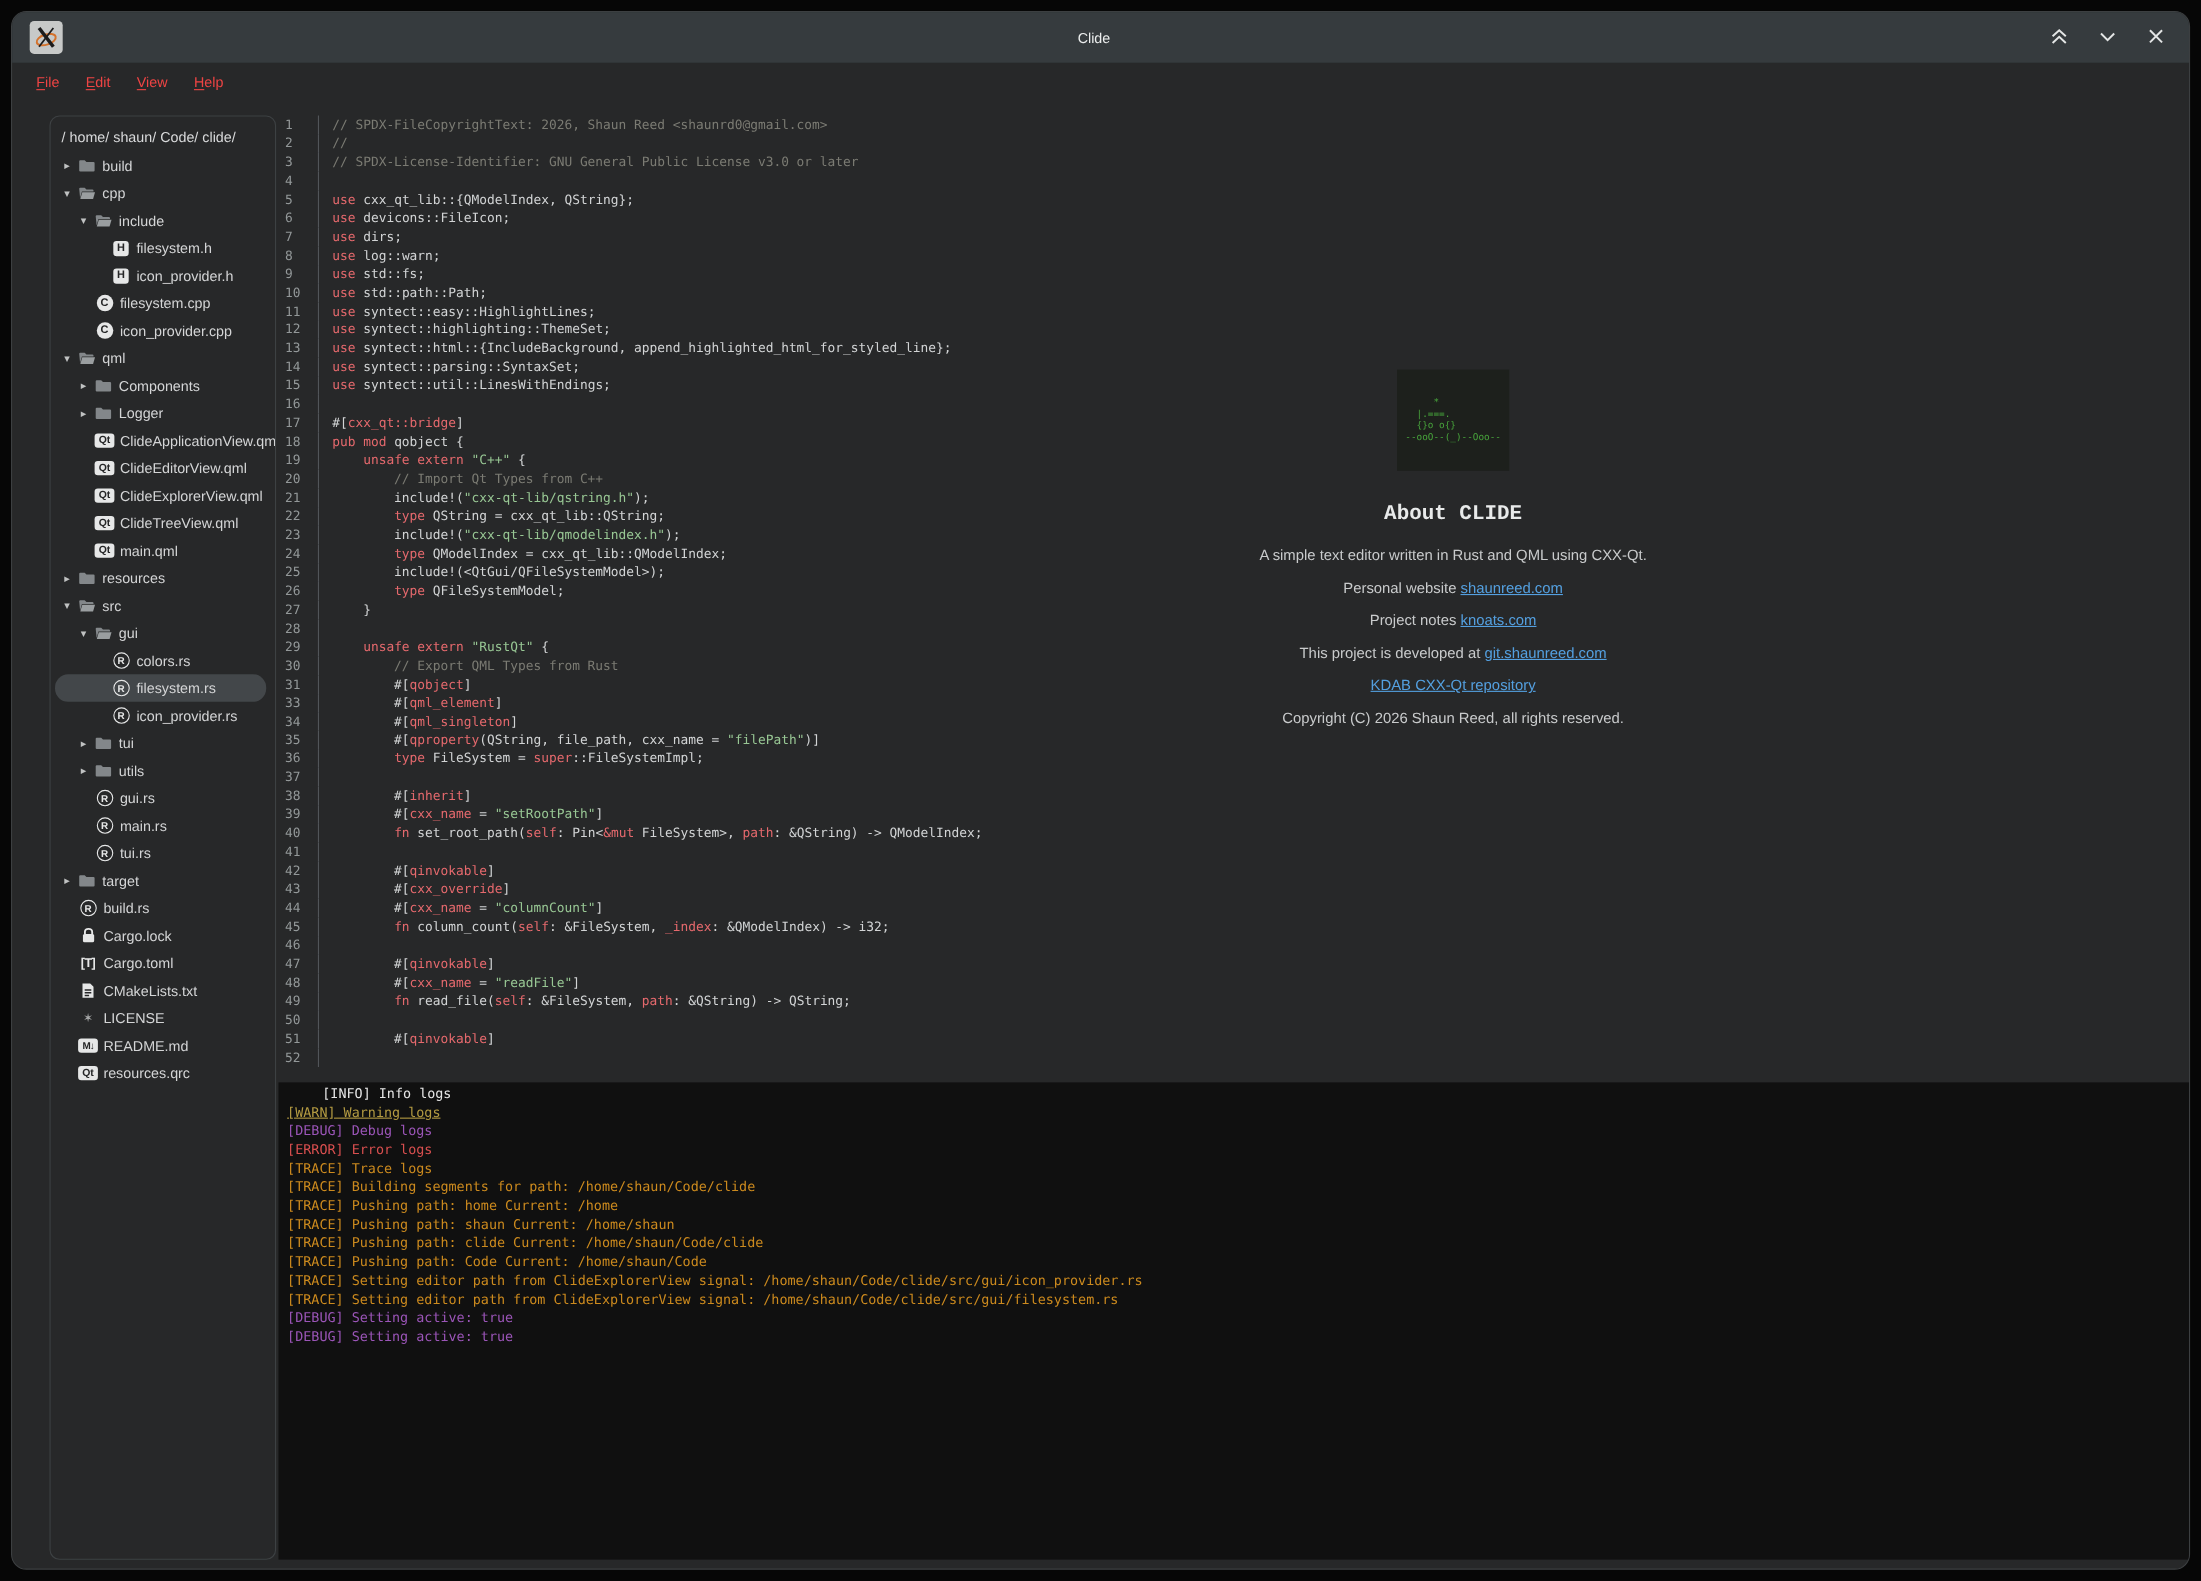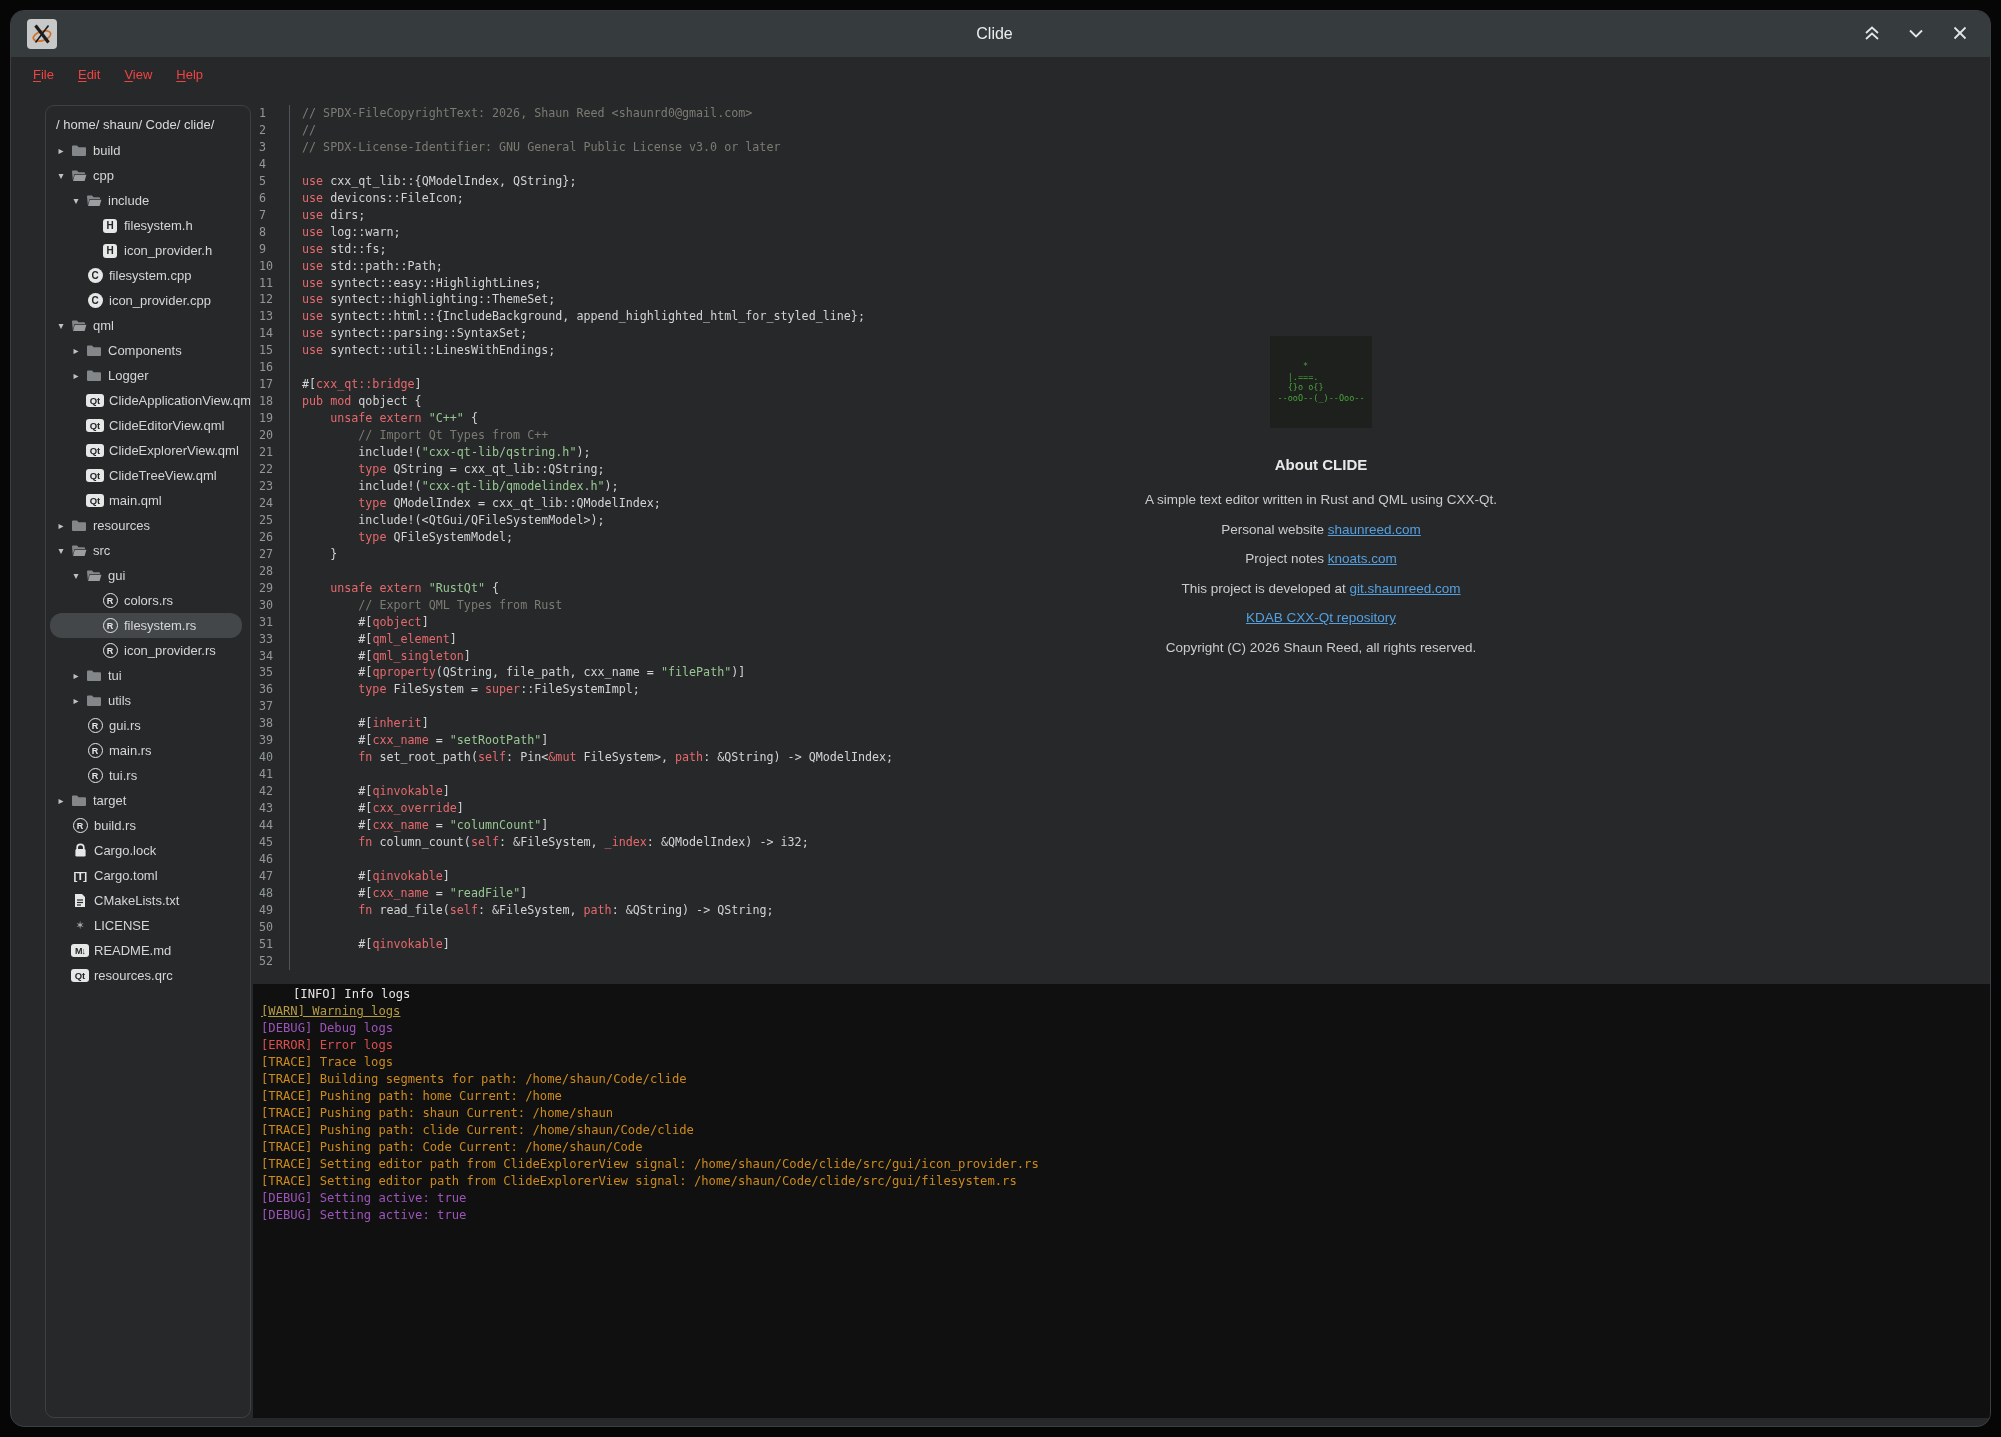--- a/index.html
+++ b/index.html
@@ -1,20 +1,20 @@
 <!DOCTYPE html>
 <html style="--keyword: #e5696d; --string: #98c794; --comment: #7b7b73; --plain: #d2d4d5; --info: #e6e6e6; --warn: #b49b42; --debug: #9b55b8; --error: #d94f4f; --trace: #cc8a1e; --link: #54a0e0; --ascii: #48a53c;"><head>
 <meta charset="utf-8">
 <style>
   * { margin:0; padding:0; box-sizing:border-box; }
   html,body { width:2001px; height:1437px; background:#060606; font-family:"Liberation Sans", sans-serif; }
   .window { position:absolute; inset:10px; background:#272829; border:1px solid #3c3f41; border-radius:14px; overflow:hidden; display:flex; flex-direction:column; }
   .titlebar { height:46px; background:#363b3e; display:flex; align-items:center; padding:0 16px; position:relative; flex:0 0 auto; }
   .app-icon { width:30px; height:30px; background:#c7c9c8; border-radius:4px; display:flex; align-items:center; justify-content:center; }
-  .win-title { position:absolute; left:0; right:12px; text-align:center; color:#eceeee; font-size:16px; pointer-events:none; }
+  .win-title { position:absolute; left:0; right:12px; text-align:center; color:#eceeee; font-size:13px; pointer-events:none; }
   .controls { margin-left:auto; display:flex; gap:16px; z-index:2; }
   .ctrl-btn { background:none; border:none; width:28px; height:28px; display:flex; align-items:center; justify-content:center; cursor:pointer; }
   .ctrl-btn svg { stroke:#e3e5e5; stroke-width:1.8; fill:none; }
   .menubar { height:34px; display:flex; align-items:center; padding:0 12px; gap:4px; flex:0 0 auto; }
   .menu-item { color:#ef4444; font-size:13px; padding:5px 10px; border-radius:3px; }
   .menu-item .u { text-decoration:underline; text-underline-offset:2px; }
   .content { flex:1; display:flex; padding:0 0 8px 34px; overflow:hidden; }
   
   .sidebar { width:206px; flex:0 0 auto; margin-top:14px; border:1px solid #3d4143; border-radius:9px; padding:6px 0 6px 0; overflow:hidden; }
   .root-path { color:#d9dadb; font-size:13px; padding:5px 4px 6px 10px; white-space:nowrap; }
@@ -38,21 +38,21 @@
   .ln { width:36px; padding-left:6px; color:#939899; flex:0 0 auto; }
   .code { border-left:1px solid #515559; padding-left:12px; white-space:pre; }
   .tok-p { color:var(--plain); }
   .tok-k { color:var(--keyword); }
   .tok-s { color:var(--string); }
   .tok-c { color:var(--comment); }
   
   .about { position:absolute; left:728px; top:245px; width:680px; text-align:center; color:#c9cbcc; font-size:13.5px; }
   .art-box { width:102px; height:92px; margin:0 auto 28px auto; background:#1d201c; display:flex; align-items:center; justify-content:center; }
   .art-box pre { font-family:"DejaVu Sans Mono", monospace; font-size:8.5px; line-height:10.5px; color:var(--ascii); text-align:left; }
-  .about h3 { color:#e8eaea; font-size:15px; margin-bottom:18px; }
+  .about h3 { color:#e8eaea; font-size:19px; margin-bottom:18px;font-family:Liberation Mono, monospace; }
   .about p { margin-bottom:12.5px; line-height:17px; }
   .about a { color:var(--link); text-decoration:underline; cursor:pointer; }
   
   .log { flex:1; background:#101010; padding:2px 0 0 8px; font-family:"DejaVu Sans Mono", monospace; font-size:12.2px; line-height:17px; overflow:hidden; }
   .log div { white-space:pre; }
   .lvl-INFO { color:var(--info);margin-left:32px; }
   .lvl-WARN { color:var(--warn);text-decoration:underline; }
   .lvl-DEBUG { color:var(--debug); }
   .lvl-ERROR { color:var(--error); }
   .lvl-TRACE { color:var(--trace); }

